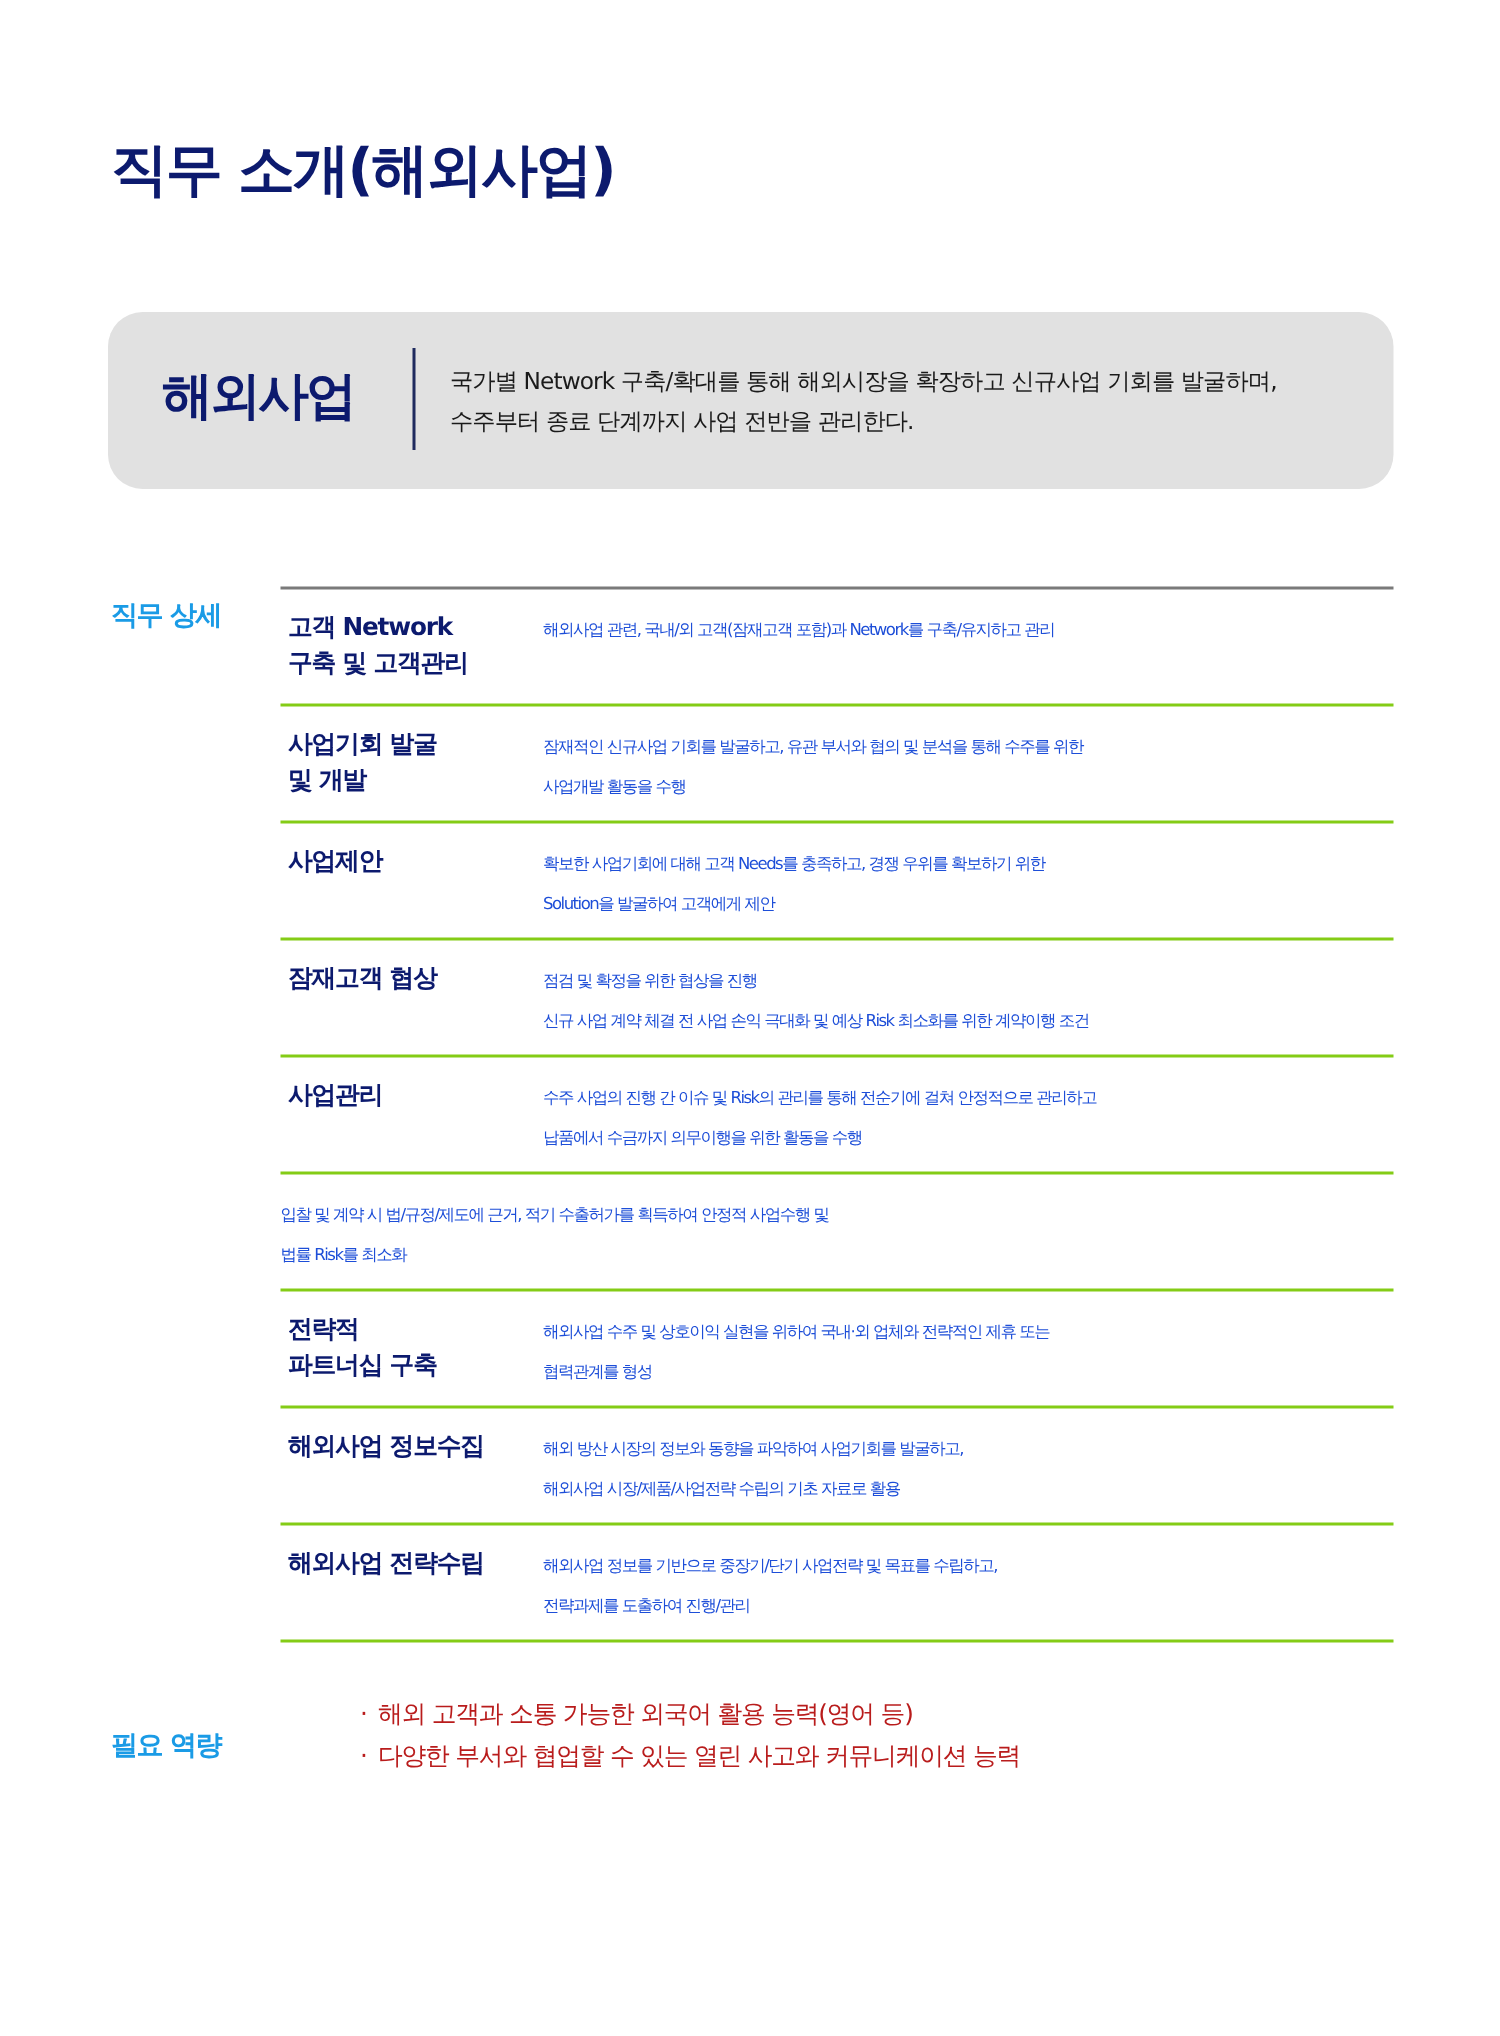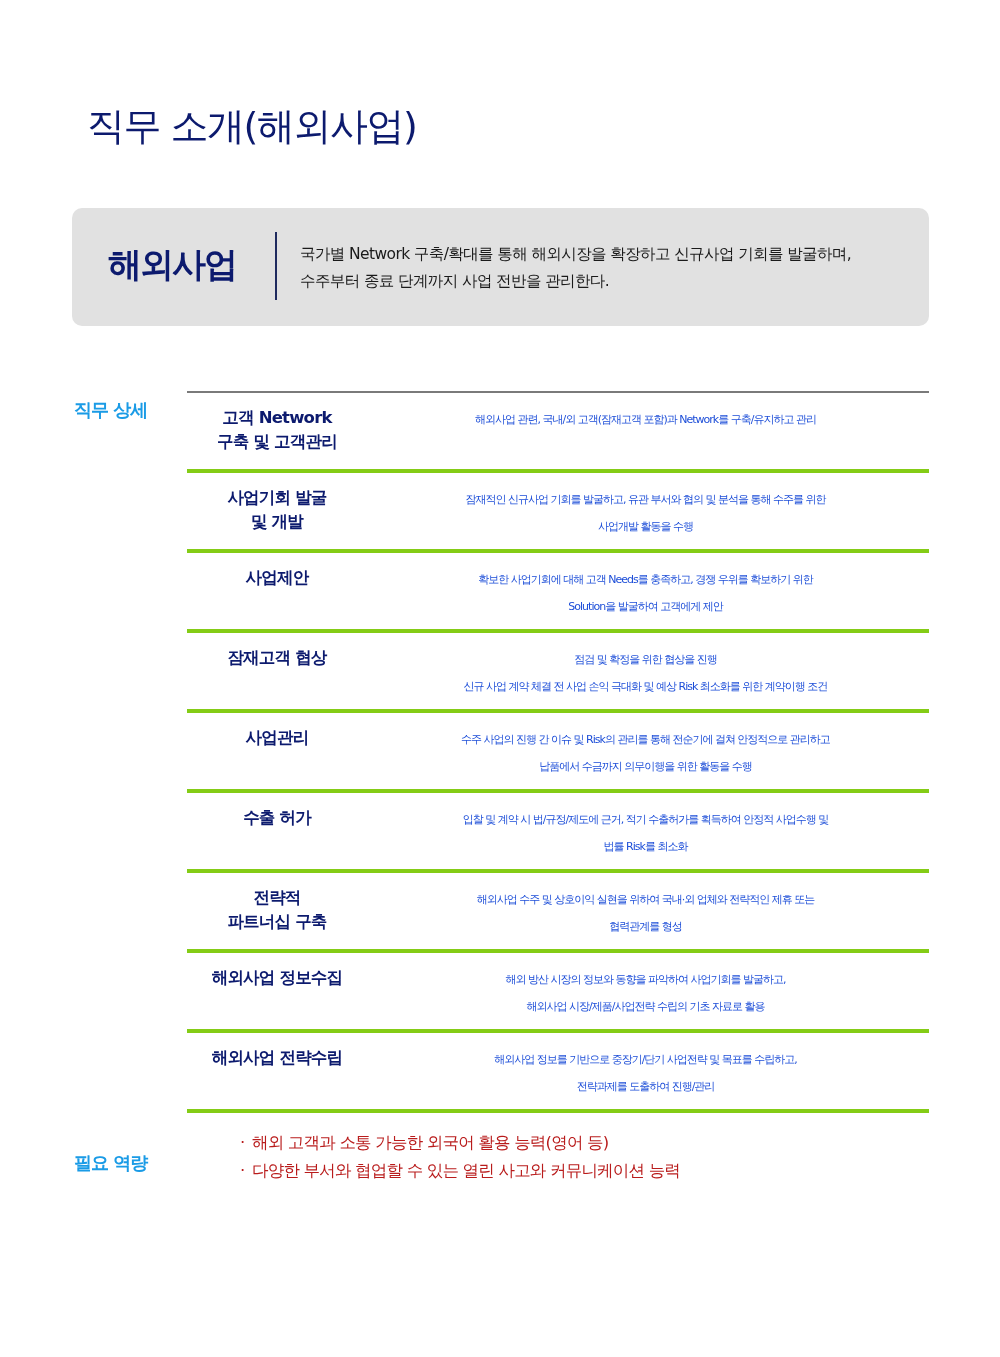--- a/index.html
+++ b/index.html
@@ -2,26 +2,26 @@
 <html><head>
 <meta charset="utf-8">
 <style>
   html, body { margin: 0; padding: 0; background: #ffffff; }
   body {
     width: 1000px; height: 1357px; position: relative; overflow: hidden;
     font-family: "DejaVu Sans", "Liberation Sans", sans-serif;
   }
   .page-title {
     position: absolute; left: 72px; top: 86px;
-    font-size: 38px; font-weight: normal; color: #0c1a6e; letter-spacing: -1.5px;
-    margin: 15px; line-height: 50px;
+    font-size: 38px; font-weight: bold; color: #0c1a6e; letter-spacing: -1.5px;
+    margin: 2px; line-height: 50px;
   }
   .summary-box {
     position: absolute; left: 72px; top: 208px; width: 857px; height: 118px;
-    background: #e1e1e1; border-radius: 10px;
+    background: #e1e1e1; border-radius: 23px;
   }
   .summary-title {
     position: absolute; left: 36px; top: 28px;
     font-size: 34px; font-weight: bold; color: #0c1a6e; letter-spacing: -2px; line-height: 56px;
   }
   .summary-divider {
     position: absolute; left: 203px; top: 24px; width: 2px; height: 68px; background: #1f2a5e;
   }
   .summary-desc {
     position: absolute; left: 228px; top: 33px; width: 620px;
@@ -30,21 +30,21 @@
   .summary-desc div { white-space: nowrap; }
   .section-label {
     position: absolute; left: 74px;
     font-size: 18px; font-weight: bold; color: #1a9be6; letter-spacing: -1px;
   }
   .duty-table {
     position: absolute; left: 187px; top: 391px; width: 742px;
     border-top: 2px solid #7a7a7a;
   }
   .duty-row {
-    display: flex; height: 76px; border-bottom: 4px solid #84cc16; box-sizing: content-box; text-align: center;
+    display: flex; height: 76px; border-bottom: 2px solid #84cc16; box-sizing: content-box;
   }
   .duty-name {
     width: 170px; padding-left: 5px; padding-top: 13px;
     font-size: 16.5px; font-weight: bold; color: #0c1a6e; line-height: 24px; letter-spacing: -0.8px;
   }
   .duty-name div { white-space: nowrap; }
   .duty-desc {
     flex: 1; padding-top: 13px;
     font-size: 11px; color: #1d4ed8; line-height: 27px; letter-spacing: -1px;
   }
@@ -113,23 +113,20 @@
   <div class="duty-row">
     <div class="duty-name">
       <div>사업관리</div>
     </div>
     <div class="duty-desc">
       <div>수주 사업의 진행 간 이슈 및 Risk의 관리를 통해 전순기에 걸쳐 안정적으로 관리하고</div>
       <div>납품에서 수금까지 의무이행을 위한 활동을 수행</div>
     </div>
   </div>
   <div class="duty-row">
-    <div class="duty-name">
-      <div>수출 허가</div>
-    </div>
     <div class="duty-desc">
       <div>입찰 및 계약 시 법/규정/제도에 근거, 적기 수출허가를 획득하여 안정적 사업수행 및</div>
       <div>법률 Risk를 최소화</div>
     </div>
   </div>
   <div class="duty-row">
     <div class="duty-name">
       <div>전략적</div>
       <div>파트너십 구축</div>
     </div>

